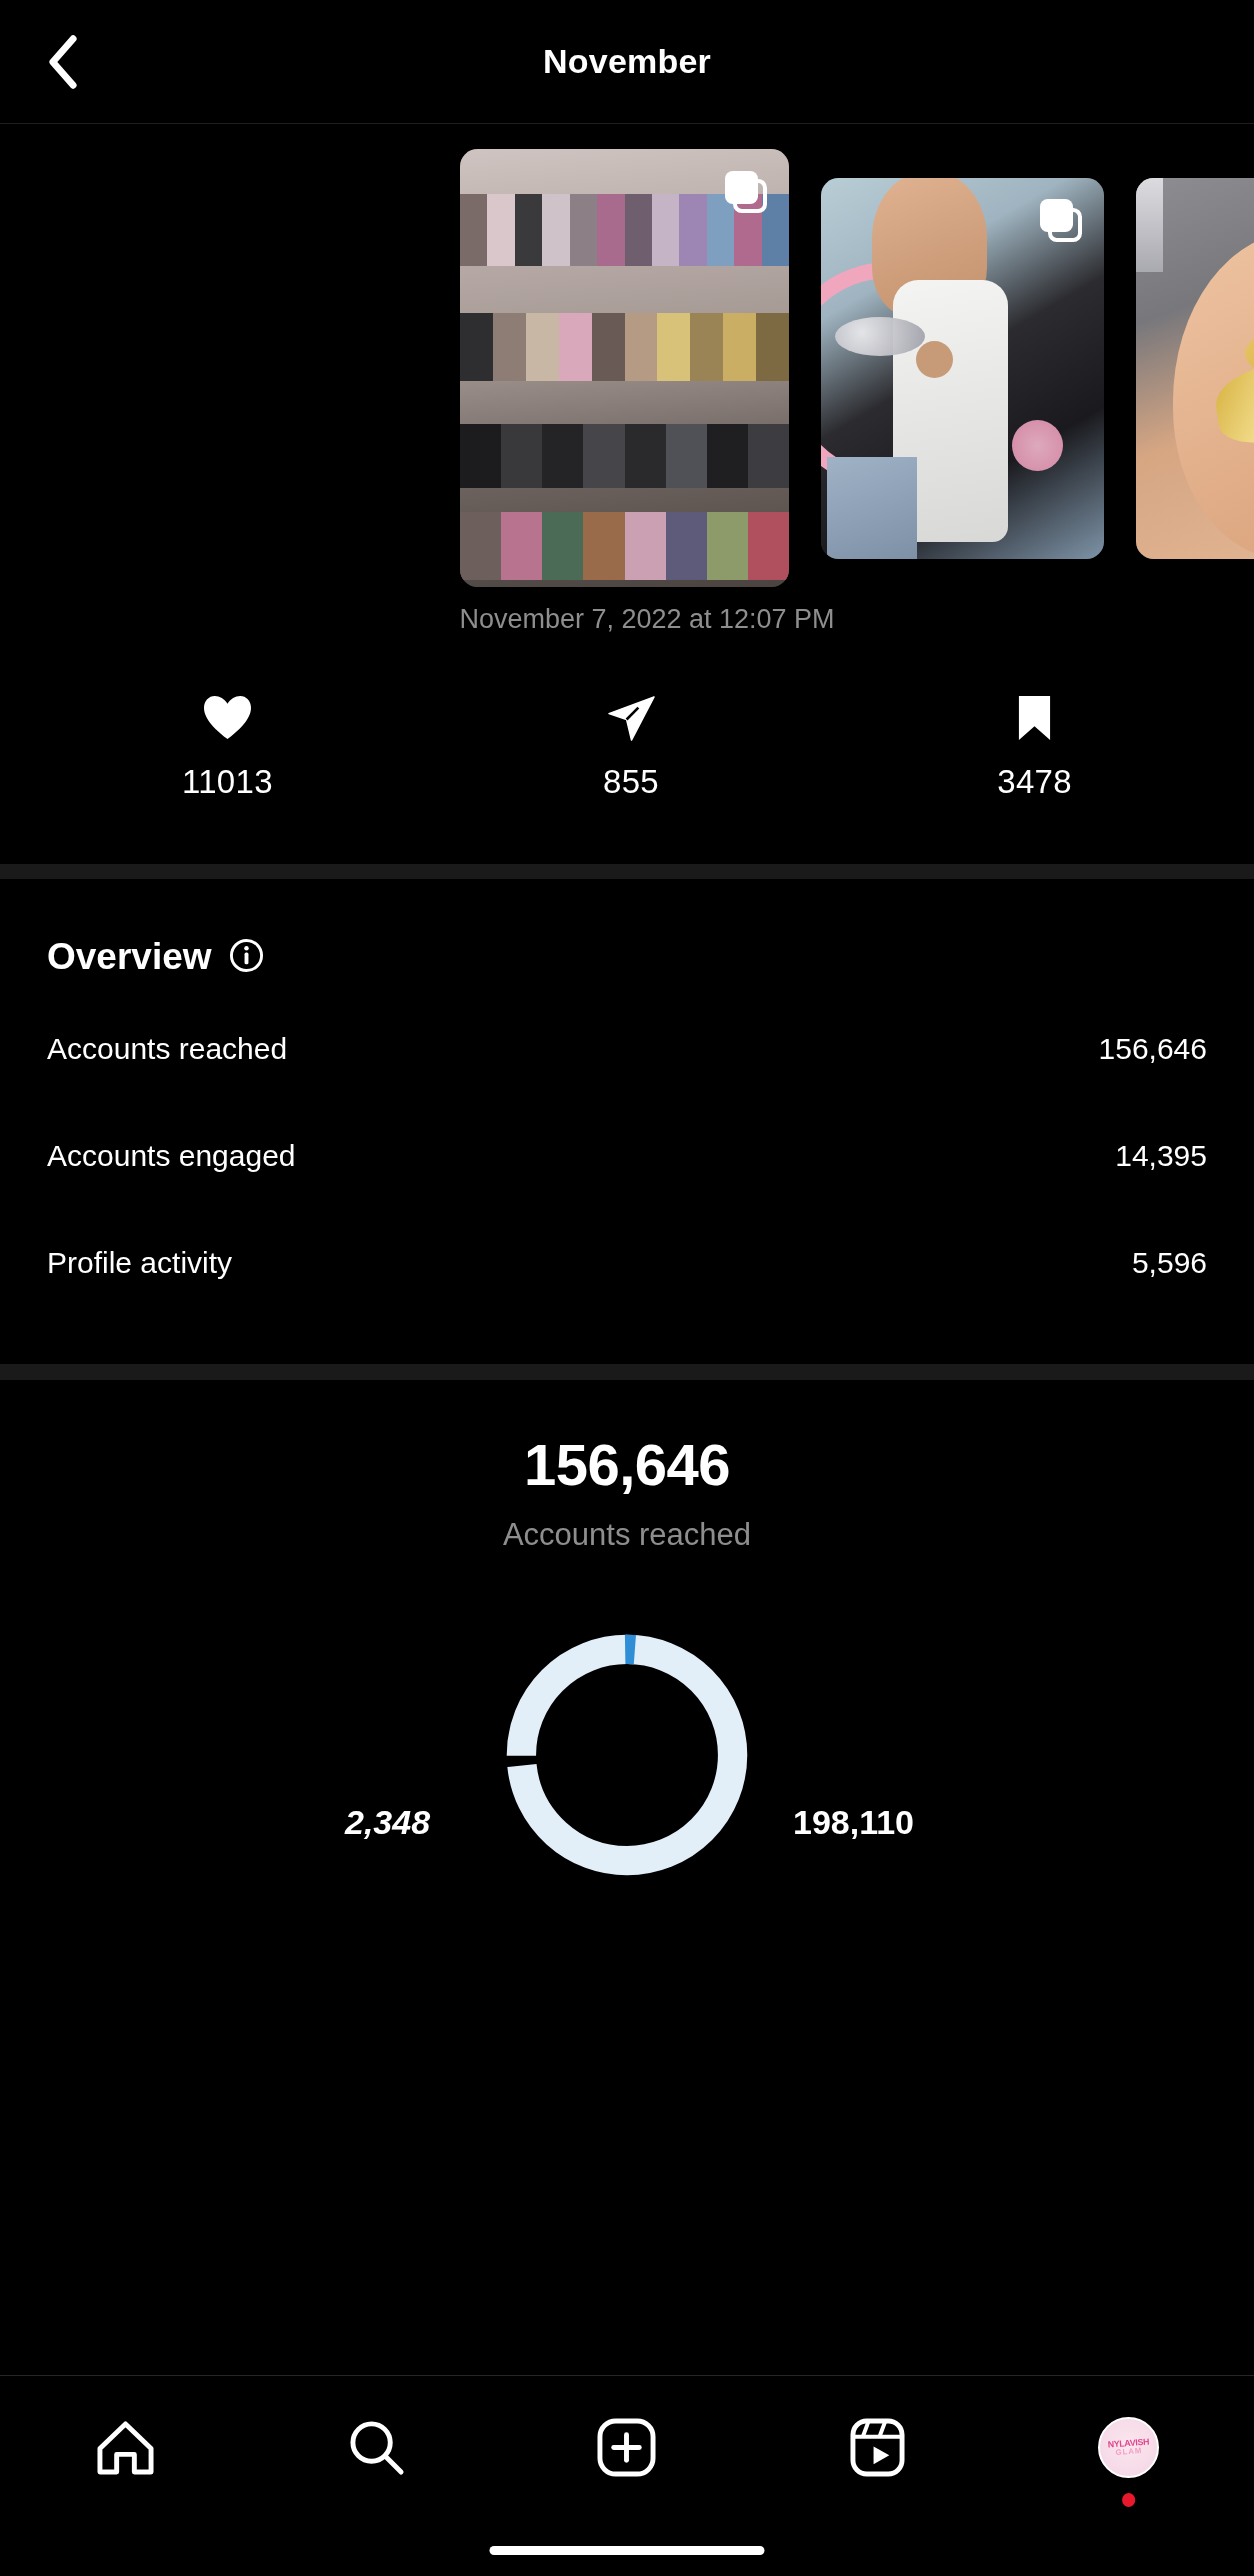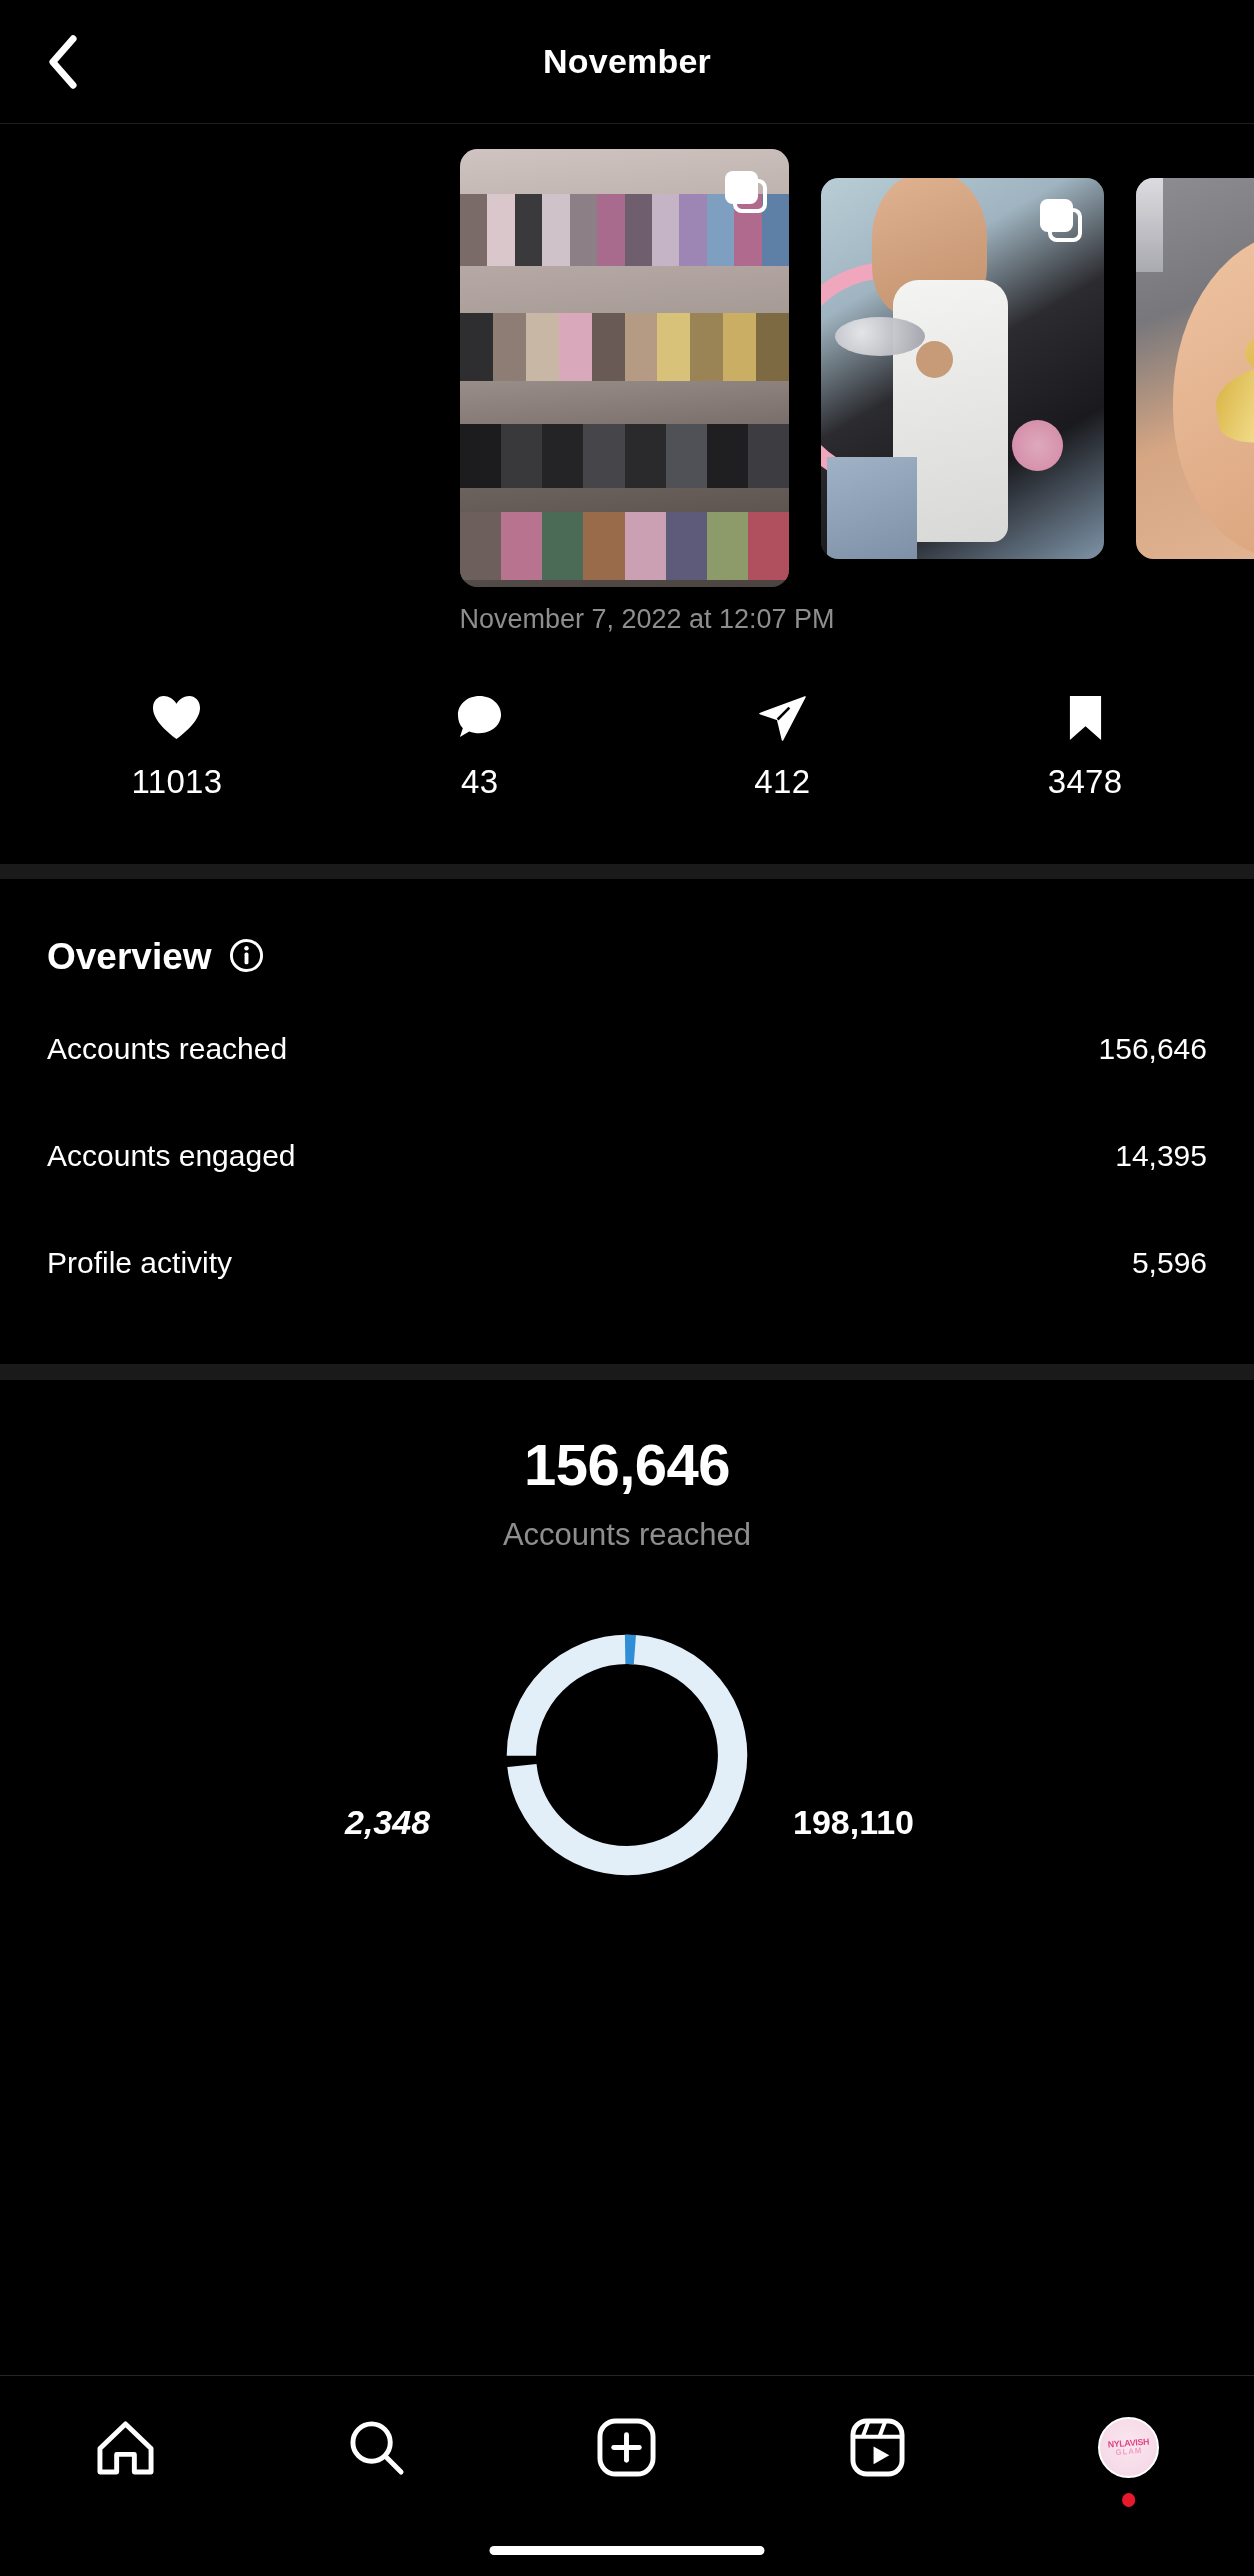--- a/index.html
+++ b/index.html
@@ -301,37 +301,29 @@
 
       <div class="eng-col">
         <div class="eng-icon">
           <svg width="51" height="47" viewBox="0 0 52 48">
             <path d="M26 45 C6 30 2 20 2 13 C2 6 7 1 13 1 C18 1 23 4 26 9 C29 4 34 1 39 1 C45 1 50 6 50 13 C50 20 46 30 26 45 Z" fill="#fff"></path>
           </svg>
         </div>
         <div class="eng-val">11013</div>
       </div>
 
-      <div class="eng-col">
-        <div class="eng-icon">
-          <svg width="49" height="49" viewBox="0 0 50 50">
-            <path d="M25 2 C38 2 47 11 47 21 C47 31 38 40 25 40 C21 40 17.5 39.4 14.5 38.2 L5 44 L8 35 C4.5 31.5 3 26.6 3 21 C3 11 12 2 25 2 Z" fill="#fff"></path>
-          </svg>
-        </div>
-        <div class="eng-val">43</div>
-      </div>
 
       <div class="eng-col">
         <div class="eng-icon">
           <svg width="51" height="49" viewBox="0 0 52 50">
             <path d="M49 3 L3 20 L21 26 L26 47 Z M21 26 L49 3" fill="#fff" stroke="#fff" stroke-width="1.5" stroke-linejoin="round"></path>
             <path d="M21 26 L33 14" stroke="#000" stroke-width="2.6" fill="none"></path>
           </svg>
         </div>
-        <div class="eng-val">412</div>
+        <div class="eng-val">855</div>
       </div>
 
       <div class="eng-col">
         <div class="eng-icon">
           <svg width="37" height="49" viewBox="0 0 38 50">
             <path d="M3 2 H35 V47 L19 33 L3 47 Z" fill="#fff"></path>
           </svg>
         </div>
         <div class="eng-val">3478</div>
       </div>

